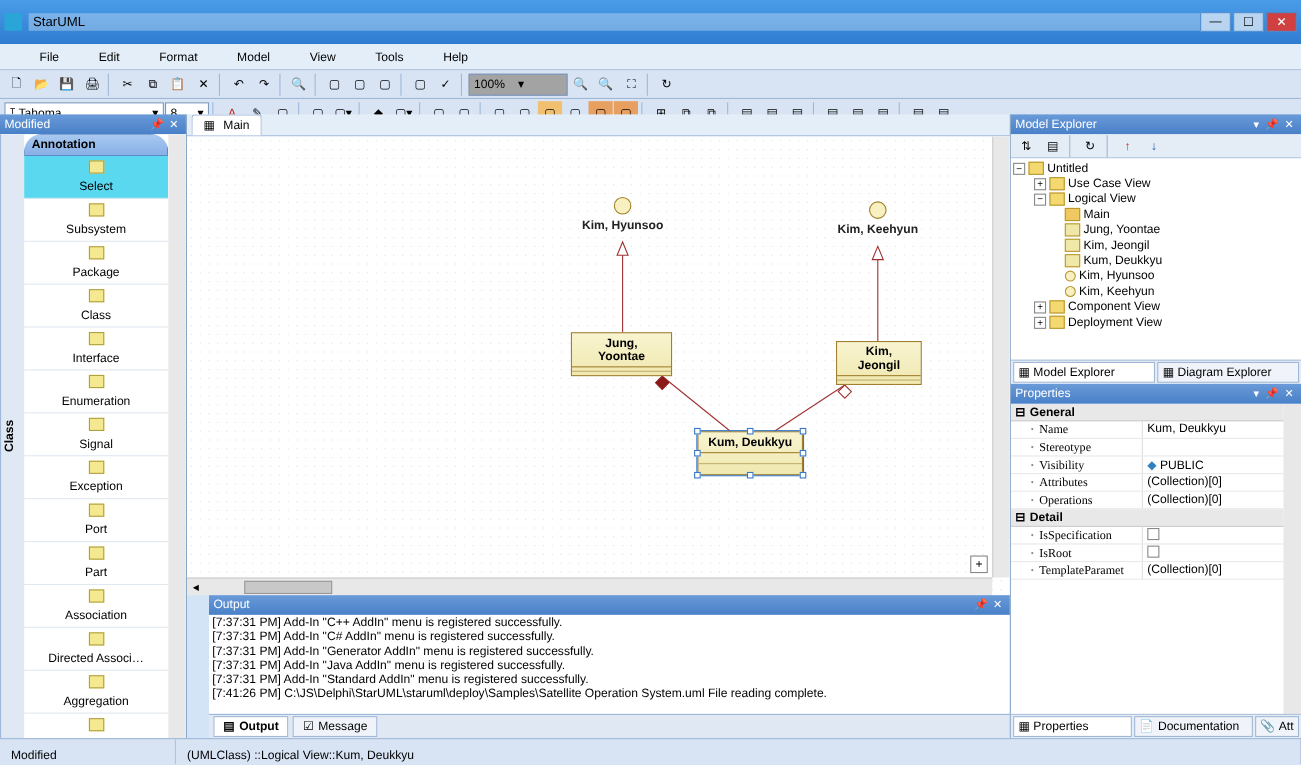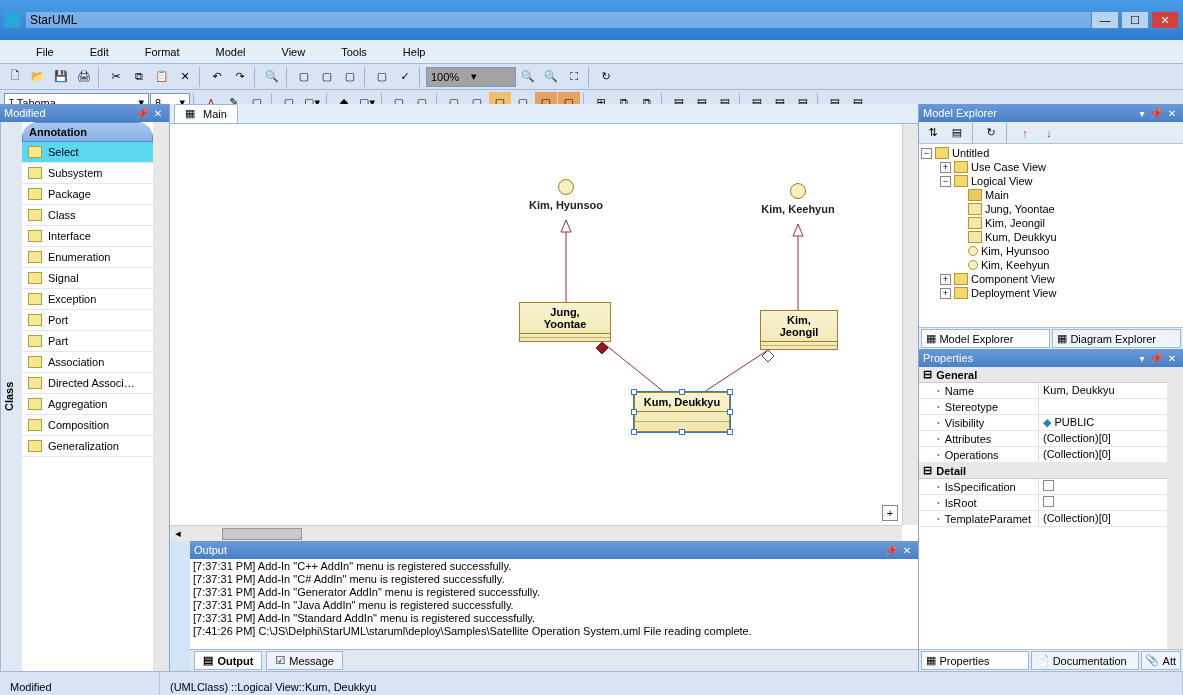--- a/index.html
+++ b/index.html
@@ -35,21 +35,21 @@
 
 .panel-header { height: 18px; background: linear-gradient(#6a9ad8,#4880c8); color: #fff; display: flex; align-items: center; padding: 0 4px; font-size: 11px; }
 .panel-header .ph-title { flex: 1; }
 .panel-header .ph-btn { width: 14px; height: 14px; display: flex; align-items: center; justify-content: center; cursor: pointer; margin-left: 1px; color: #fff; font-size: 10px; }
 
 
 .toolbox-body { flex: 1; background: #fff; overflow: hidden; display: flex; }
 .toolbox-vert-tab { width: 22px; background: #e0e8f4; border-right: 1px solid #a0b8d8; writing-mode: vertical-rl; transform: rotate(180deg); text-align: center; padding: 8px 2px; font-weight: bold; }
 .toolbox-list { flex: 1; overflow: auto; border-radius: 16px; }
 .toolbox-cat { background: linear-gradient(#a8c8f0,#88b0e8); padding: 3px 6px; font-weight: bold; border: 1px solid #5a88c8; }
-.toolbox-item { padding: 4px 6px; display: flex; align-items: center; gap: 6px; border-bottom: 1px solid #e0e8f0; cursor: pointer; }
+.toolbox-item { padding: 4px 6px; display: flex; align-items: center; gap: 6px; border-bottom: 1px solid #e0e8f0; cursor: pointer; flex-direction: column; }
 .toolbox-item.selected { background: #5ad8f0; }
 .toolbox-item .ti-icon { width: 14px; height: 12px; display: inline-block; background:#f4e890; border:1px solid #b0a040; }
 .toolbox-scroll { width: 16px; background:#e8e8e8; }
 
 
 .diagram-header { height: 18px; background: linear-gradient(#6a9ad8,#4880c8); color:#fff; padding: 0 6px; display:flex; align-items:center; }
 .diagram-tabs { height: 20px; background:#e4eef8; border-bottom: 1px solid #a0b8d8; display:flex; align-items:flex-end; padding: 0 4px; gap: 2px;}
 .diagram-tab { padding: 2px 10px; background:#fff; border:1px solid #a0b8d8; border-bottom:none; border-radius: 3px 3px 0 0; display:flex; align-items:center; gap:4px;}
 .canvas-wrap { flex:1; position: relative; background:#fff; overflow:hidden; }
 .canvas-grid { position:absolute; inset:0; background-image: radial-gradient(circle, #d8d8d8 0.5px, transparent 0.5px); background-size: 8px 8px;}
@@ -85,21 +85,21 @@
 .tree-icon.cls { background:#f0e8a8; }
 .tree-icon.actor { background:#f8f0c0; border-radius:50%; width:10px; height:10px;}
 .explorer-tabs { height:22px; background:#e4ecf6; display:flex; align-items:center; padding:0 2px; gap:2px; border-top:1px solid #b0c4dc;}
 .exp-tab { flex:1; padding:2px 4px; border:1px solid #a0b8d8; background:#f0f4fa; display:flex; align-items:center; gap:3px; cursor:pointer; font-size:10px;}
 .exp-tab.active { background:#fff;}
 
 .props-header { height:18px; background:#e4ecf6; border-bottom:1px solid #b0c4dc; padding:2px 6px; font-size:11px;}
 .props-grid { background:#fff; overflow:auto; flex: 1;}
 .prop-section { background:#e8e8e8; padding:1px 4px; font-weight:bold; border-bottom:1px solid #ccc; display:flex; align-items:center; gap:4px;}
 .prop-row { display:flex; border-bottom:1px solid #e8e8e8; height:16px;}
-.prop-name { width:120px; padding:1px 4px 1px 18px; border-right:1px solid #ddd; display: flex; align-items: center; gap: 3px;}
+.prop-name { width:120px; padding:1px 4px 1px 18px; border-right:1px solid #ddd; display: flex; align-items: center; gap: 3px; font-family: Liberation Serif, serif;}
 .prop-name::before { content:"•"; color:#888; margin-right:2px; font-size: 8px;}
 .prop-val { flex:1; padding:1px 4px;}
 .prop-check { width:11px; height:11px; border:1px solid #888; background:#fff; display:inline-block;}
 .props-scroll { width:16px; background:#e8e8e8;}
 
 
 .statusbar { position:absolute; left:0; right:0; bottom:0; height:24px; background:#d8e4f4; border-top:1px solid #a0b8d8; display:flex; align-items:center;}
 .status-cell { padding:2px 10px; border-right:1px solid #b0c4dc; height:100%; display:flex; align-items:flex-end;}
 
 .tiny-icon { width:14px; height:14px; display:inline-block; }

